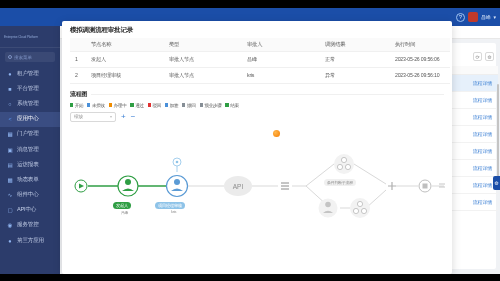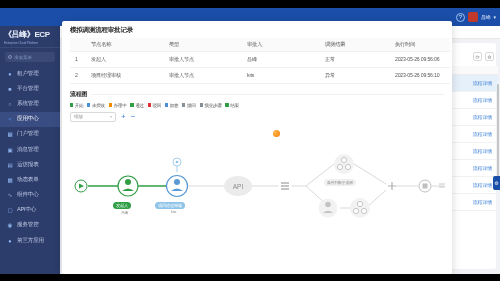--- a/index.html
+++ b/index.html
@@ -188,21 +188,20 @@
 
     <div class="topbar">
       <div class="tb-icon">?</div>
       <div class="tb-avatar"></div>
       <div class="tb-user">吕峰</div>
       <div class="tb-caret">▾</div>
     </div>
 
     <div class="sidebar">
       <div class="brand">
-        <div class="brand-title">《吕峰》ECP</div>
         <div class="brand-sub">Enterprise Cloud Platform</div>
       </div>
       <div class="side-search">
         <div class="mag"></div>
         <span>搜索菜单</span>
       </div>
       <div class="menu">
         <div class="menu-item">
           <div class="mi-icon">●</div>
           <div class="mi-label">租户管理</div>

